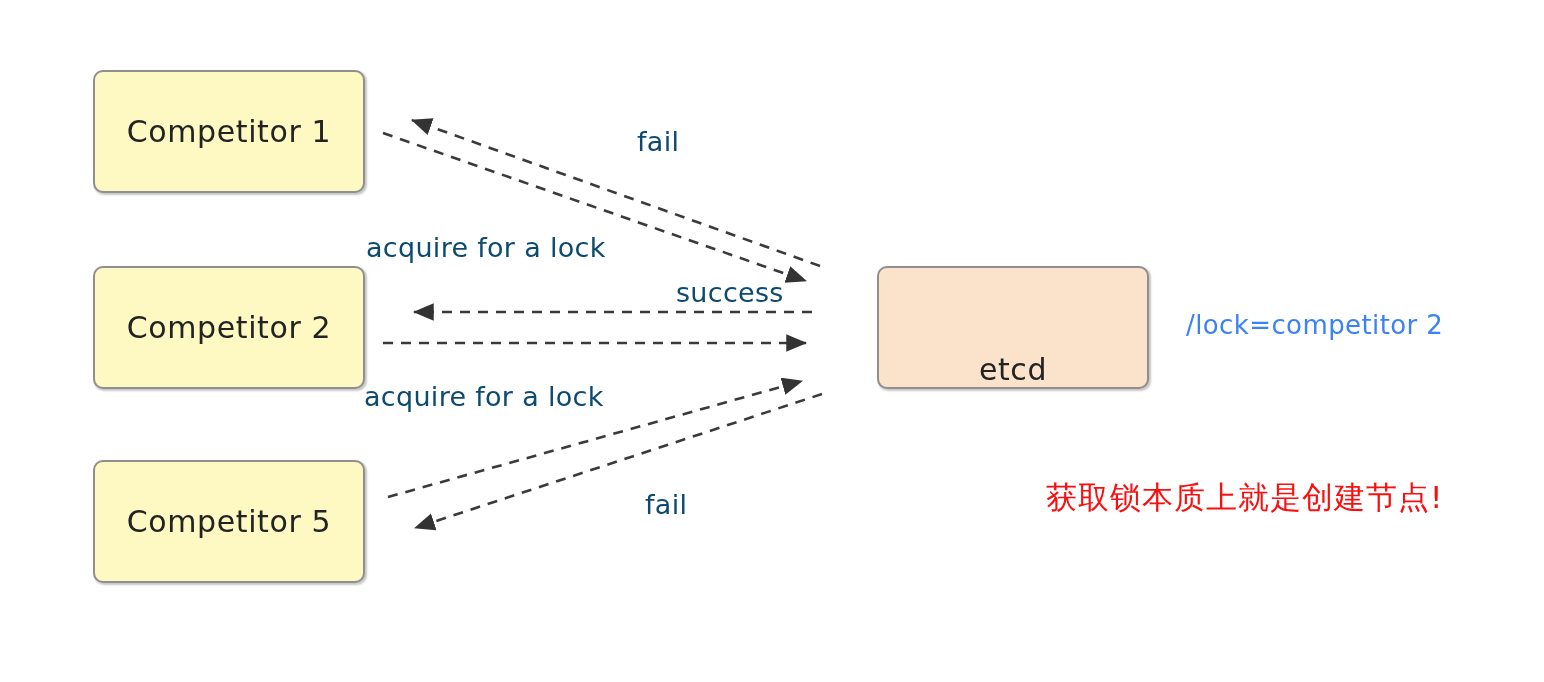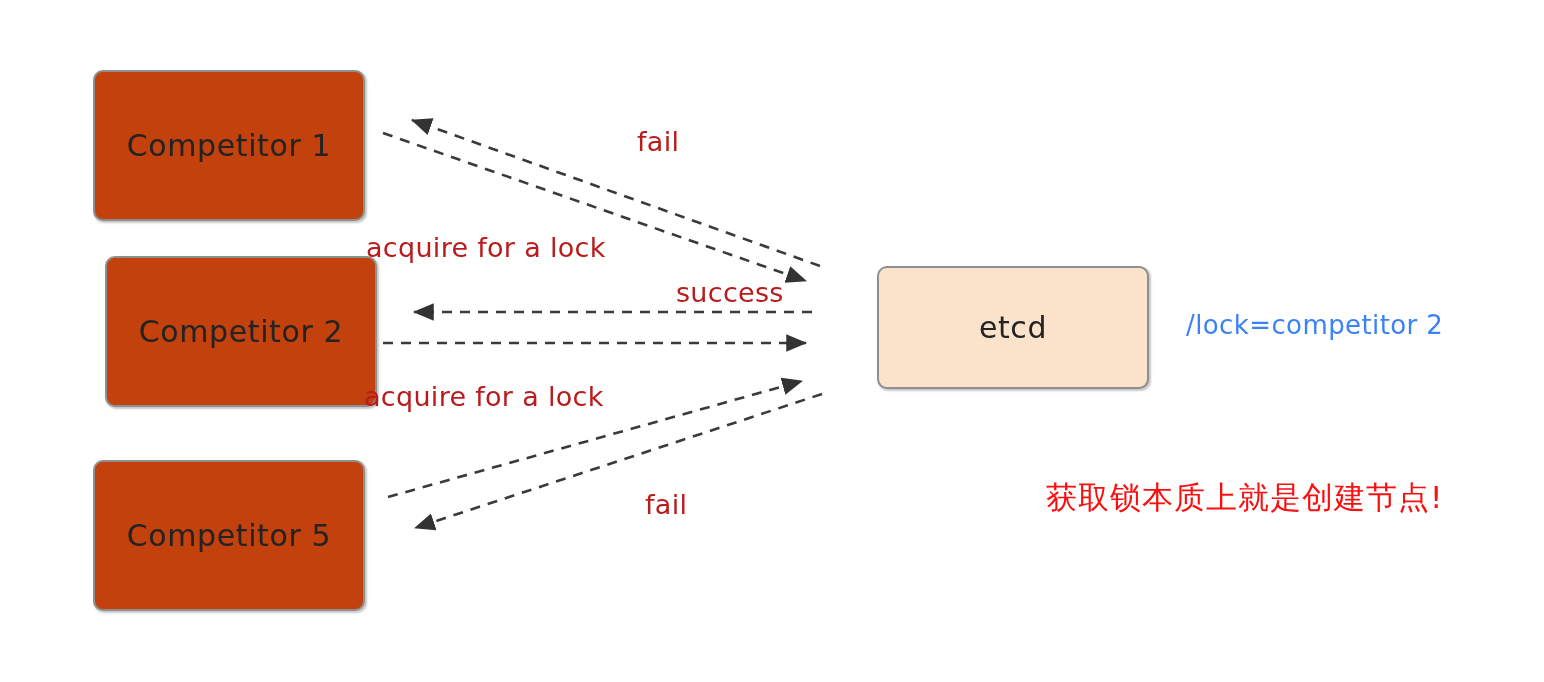--- a/index.html
+++ b/index.html
@@ -31,40 +31,41 @@
     box-shadow: 1.5px 1.5px 2px rgba(0,0,0,0.22);
   }
   .node-label {
     font-family: "DejaVu Sans", sans-serif;
     font-size: 30px;
     color: #232323;
     letter-spacing: 0.6px;
     white-space: nowrap;
   }
   .competitor {
-    background: #c2410c;
+    background: #fef9c3;
     left: 93px;
     width: 272px;
-    height: 151px;
+    height: 123px;
   }
   #node-competitor-1 { top: 70px; }
-  #node-competitor-2 { top: 256px; margin-left: 12px; }
+  #node-competitor-2 { top: 266px; }
   #node-competitor-3 { top: 460px; }
   #node-etcd {
     background: #fbe3cb;
     left: 877px;
     top: 266px;
     width: 272px;
     height: 123px;
+    align-items: flex-end;
   }
   .edge-label {
     position: absolute;
     font-family: "DejaVu Sans", sans-serif;
     font-size: 27px;
-    color: #b91c1c;
+    color: #0c4a6e;
     white-space: nowrap;
     letter-spacing: 0.3px;
   }
   .side-note {
     position: absolute;
     font-family: "DejaVu Sans", sans-serif;
     font-size: 26px;
     color: #3b82f6;
     white-space: nowrap;
     letter-spacing: 0.4px;

